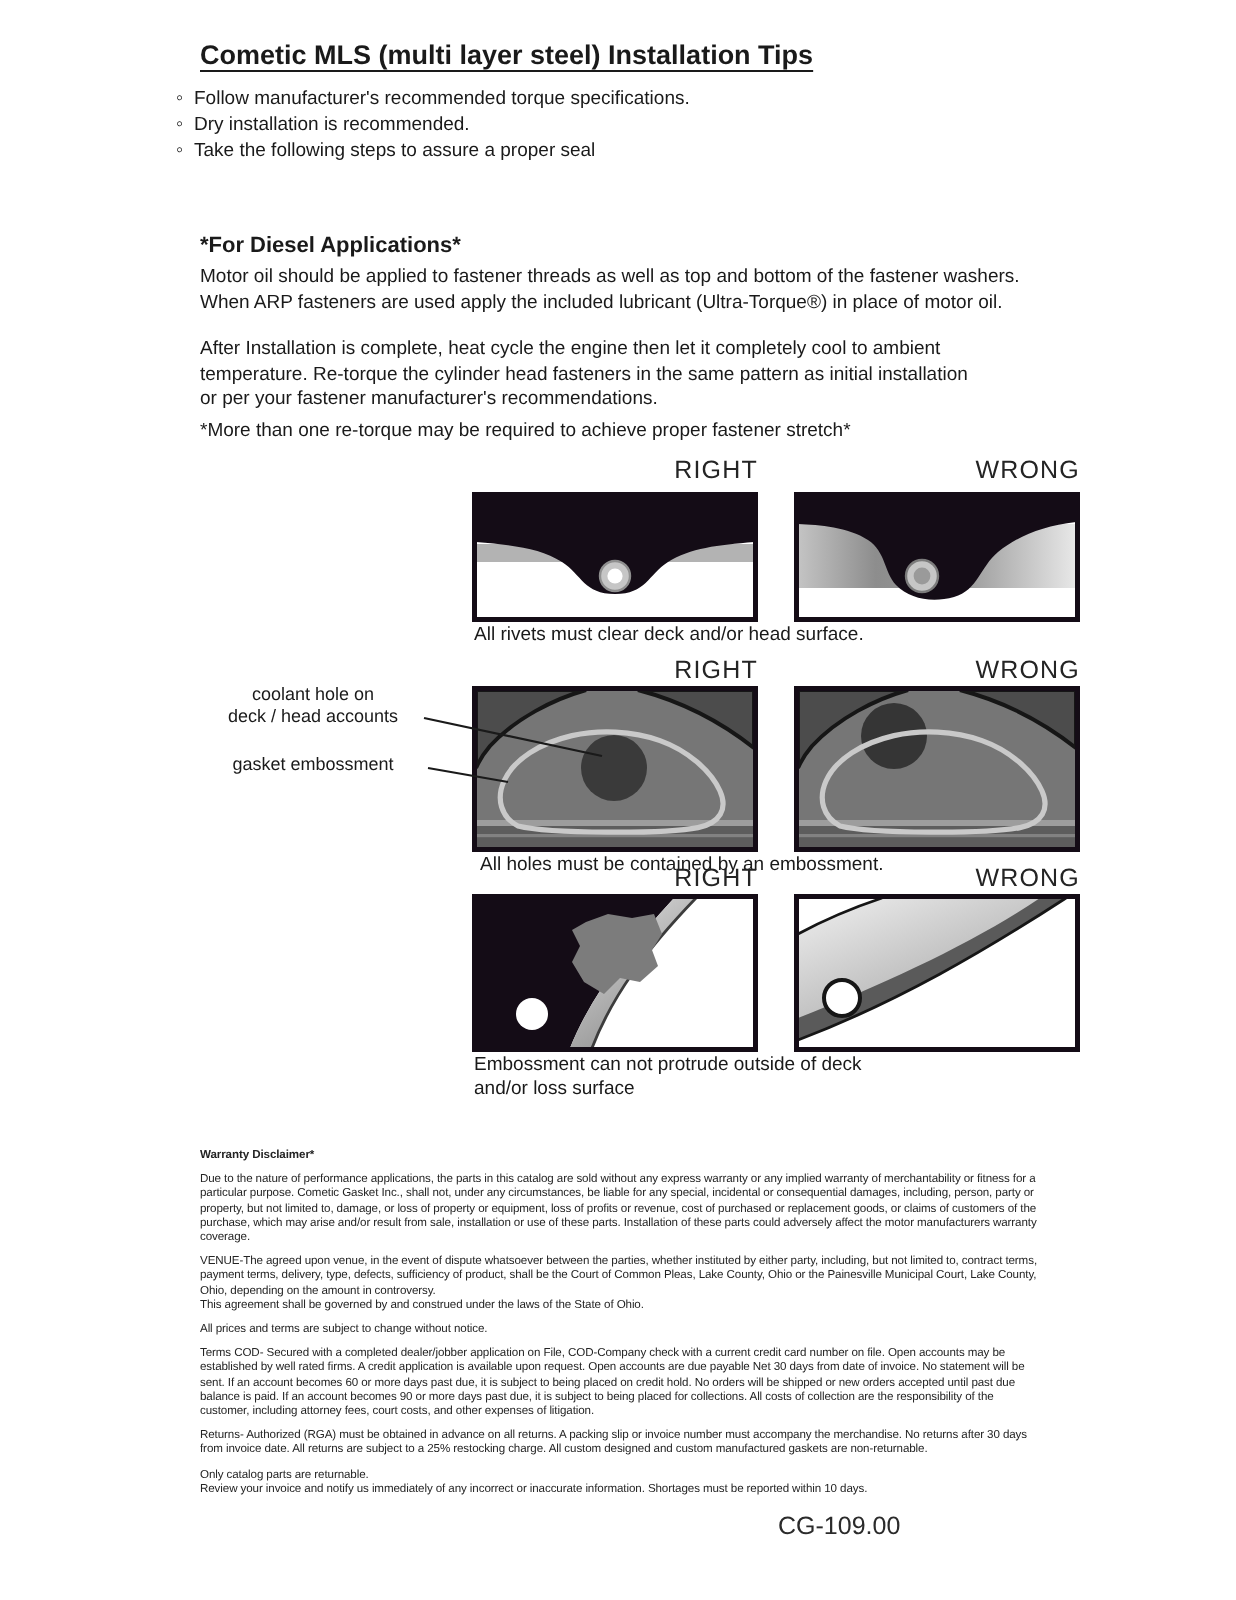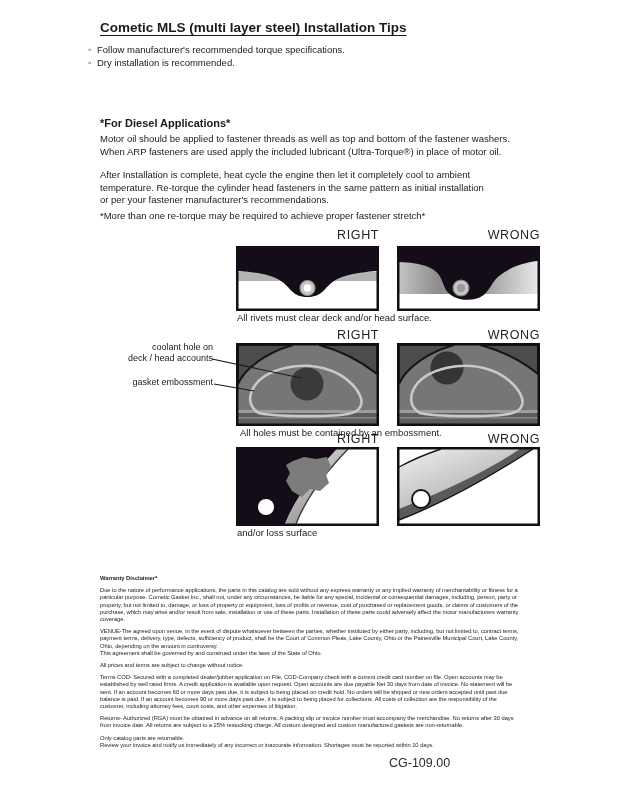--- a/index.html
+++ b/index.html
@@ -14,38 +14,39 @@
   }
   .bullet-line{left:88px;font-size:9.5px;white-space:nowrap;}
   .bullet-line .marker{display:inline-block;width:9px;font-size:9px;vertical-align:top;}
   .bullet-line .marker.open{font-size:10px;}
   .sub{left:106px;}
   .diesel-heading{left:100px;top:117px;font-size:11px;font-weight:bold;white-space:nowrap;}
   .body-line{left:100px;font-size:9.5px;line-height:12.6px;white-space:nowrap;}
   .dg-header{width:143px;text-align:right;font-size:12.5px;letter-spacing:.6px;color:#242424;}
   .panel{background:#fff;}
   .caption{font-size:9.5px;font-weight:normal;white-space:nowrap;line-height:11.5px;}
-  .pointer-label{font-size:9px;line-height:11px;text-align:right;width:113px;left:100px;}
+  .pointer-label{font-size:9px;line-height:11px;text-align:center;width:113px;left:100px;}
   .legal{left:100px;top:575px;width:421px;font-size:5.8px;line-height:7.2px;color:#242424;letter-spacing:-0.05px;}
   .legal p{margin:0 0 5px 0;}
   .legal p.tight{margin:0;}
   .legal .lh{font-weight:bold;margin:0 0 5px 0;}
   .footer-code{left:389px;top:756px;font-size:12.5px;color:#2b2b2b;white-space:nowrap;}
   svg{display:block;}
   .overlay{pointer-events:none;}
 </style>
 </head>
 <body>
 
 <div class="page">
 
   <div class="abs title">Cometic MLS (multi layer steel) Installation Tips</div>
 
   <div class="abs bullet-line" style="top:44px"><span class="marker open">◦</span><span>Follow manufacturer's recommended torque specifications.</span></div>
   <div class="abs bullet-line" style="top:57px"><span class="marker open">◦</span><span>Dry installation is recommended.</span></div>
+  <div class="abs bullet-line" style="top:70px"><span class="marker open">◦</span><span>Take the following steps to assure a proper seal</span></div>
 
   <div class="abs diesel-heading">*For Diesel Applications*</div>
   <div class="abs body-line" style="top:133px">Motor oil should be applied to fastener threads as well as top and bottom of the fastener washers.</div>
   <div class="abs body-line" style="top:145.6px">When ARP fasteners are used apply the included lubricant (Ultra-Torque®) in place of motor oil.</div>
   <div class="abs body-line" style="top:169px">After Installation is complete, heat cycle the engine then let it completely cool to ambient</div>
   <div class="abs body-line" style="top:181.6px">temperature. Re-torque the cylinder head fasteners in the same pattern as initial installation</div>
   <div class="abs body-line" style="top:194.2px">or per your fastener manufacturer's recommendations.</div>
   <div class="abs body-line" style="top:210px">*More than one re-torque may be required to achieve proper fastener stretch*</div>
 
   <div class="abs dg-header" style="left:236px;top:228px">RIGHT</div>
@@ -160,20 +161,21 @@
       <path d="M2,2 L136,2 C96,28 52,54 2,73 Z" fill="url(#g-band3)"></path>
       <path d="M136,2 C96,28 52,54 2,73 L2,62 C48,44 92,23 123,2 Z" fill="#5a5a5a"></path>
       <path d="M136,2 C96,28 52,54 2,73" fill="none" stroke="#161616" stroke-width="1.4"></path>
       <path d="M2,2 L44,2 C29,7 15,13 2,20 Z" fill="#ffffff"></path>
       <path d="M44,2 C29,7 15,13 2,20" fill="none" stroke="#161616" stroke-width="1.4"></path>
       <circle cx="24" cy="52" r="9" fill="#ffffff" stroke="#161616" stroke-width="2"></circle>
       <rect x="1.25" y="1.25" width="140.5" height="76.5" fill="none" stroke="#140c16" stroke-width="2.5"></rect>
     </svg>
   </div>
   <div class="abs caption" style="left:237px;top:527px">
+    <div>Embossment can not protrude outside of deck</div>
     <div>and/or loss surface</div>
   </div>
 
   <div class="abs legal">
     <div class="lh">Warranty Disclaimer*</div>
     <p>Due to the nature of performance applications, the parts in this catalog are sold without any express warranty or any implied warranty of merchantability or fitness for a particular purpose.  Cometic Gasket Inc., shall not, under any circumstances, be liable for any special, incidental or consequential damages, including, person, party or property, but not limited to, damage, or loss of property or equipment, loss of profits or revenue, cost of purchased or replacement goods, or claims of customers of the purchase, which may arise and/or result from sale, installation or use of these parts.  Installation of these parts could adversely affect the motor manufacturers warranty coverage.</p>
     <p class="tight">VENUE-The agreed upon venue, in the event of dispute whatsoever between the parties, whether instituted by either party, including, but not limited to, contract terms, payment terms, delivery, type, defects, sufficiency of product, shall be the Court of Common Pleas, Lake County, Ohio or the Painesville Municipal Court, Lake County, Ohio, depending on the amount in controversy.</p>
     <p>This agreement shall be governed by and construed under the laws of the State of Ohio.</p>
     <p>All prices and terms are subject to change without notice.</p>
     <p>Terms COD- Secured with a completed dealer/jobber application on File, COD-Company check with a current credit card number on file.  Open accounts may be established by well rated firms.  A credit application is available upon request.  Open accounts are due payable Net 30 days from date of invoice.  No statement will be sent.  If an account becomes 60 or more days past due, it is subject to being placed on credit hold.  No orders will be shipped or new orders accepted until past due balance is paid.  If an account becomes 90 or more days past due, it is subject to being placed for collections.  All costs of collection are the responsibility of the customer, including attorney fees, court costs, and other expenses of litigation.</p>

